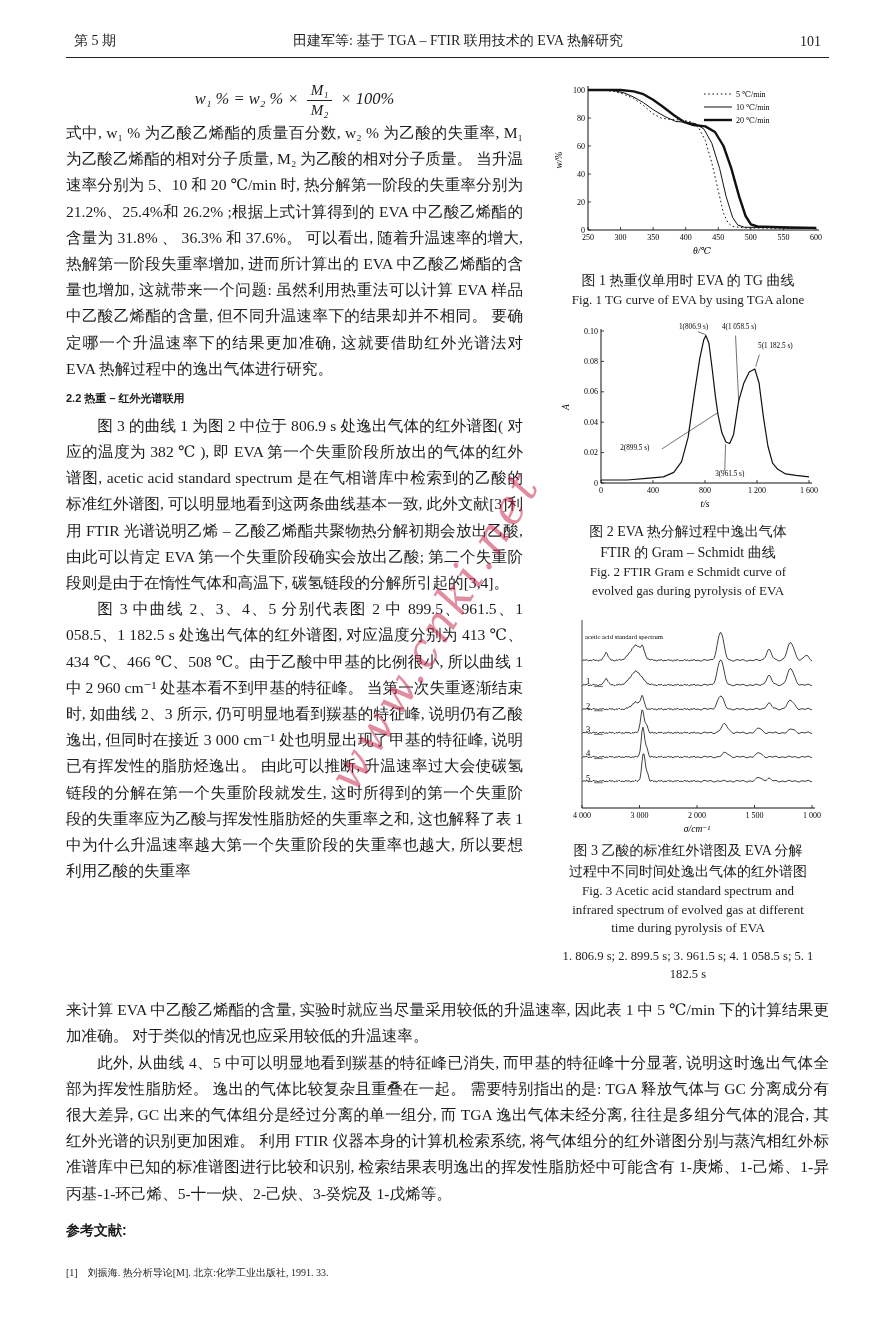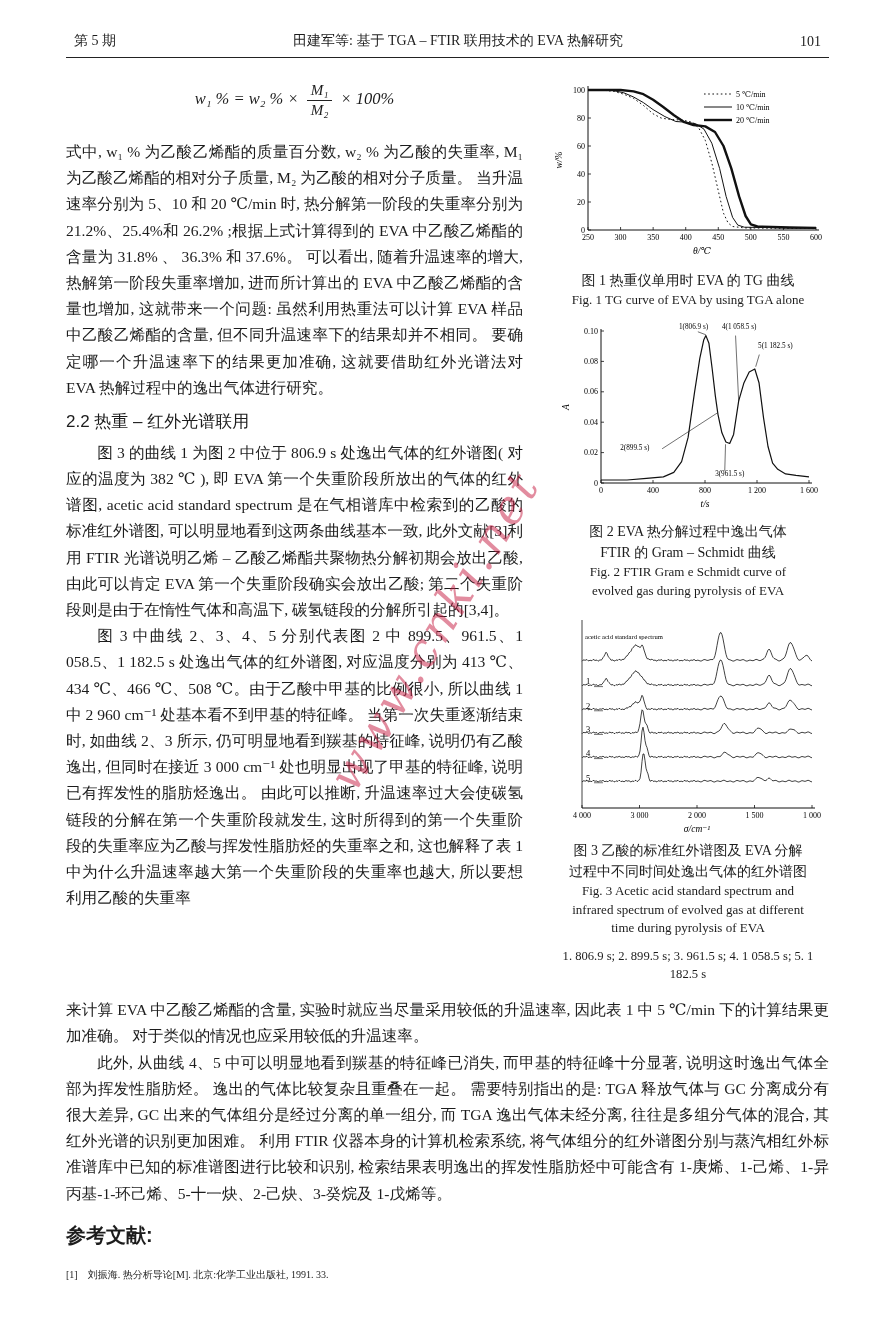--- a/index.html
+++ b/index.html
@@ -9,33 +9,33 @@
   .page{position:absolute;inset:0;padding:26px 64px 0 66px}
   .hdr{display:flex;justify-content:space-between;align-items:flex-end;
        font-size:14px;padding:6px 8px 5px}
   .hdr-rule{border-top:1.4px solid #222;margin-top:2px}
   .columns{display:flex;gap:24px;margin-top:20px}
   .col-left{width:457px}
   .col-right{flex:1;min-width:0}
   p.body{font-size:15.6px;line-height:1.68;text-align:justify}
   .indent{text-indent:2em}
   h2.section{font-family:"Liberation Sans","DejaVu Sans",sans-serif;
-       font-size:17px;font-weight:normal;margin:9px 0 7px}
-  .formula{text-align:center;font-size:16.5px;font-style:italic;margin:4px 0 20px}
+       font-size:11px;font-weight:bold;margin:9px 0 7px}
+  .formula{text-align:center;font-size:16.5px;font-style:italic;margin:4px 0 1px}
   .frac{display:inline-block;vertical-align:middle;text-align:right;margin:0 4px;font-size:15px}
   .frac .num{display:block;border-bottom:1.2px solid #222;padding:0 4px 1px}
   .frac .den{display:block;padding:1px 4px 0}
   figure{margin:0 0 12px;text-align:center}
   figure svg{display:block;margin:0 auto}
   .cap{font-size:14px;line-height:1.5}
   .cap-en{font-size:13px;line-height:1.42}
   .fig-notes{font-size:12.6px;line-height:1.45;margin-top:9px;padding:0 10px}
   .fullwide{margin-top:2px}
   h3.refs{font-family:"Liberation Sans","DejaVu Sans",sans-serif;
-       font-size:20px;font-weight:bold;margin:15px 0 18px}
+       font-size:14px;font-weight:bold;margin:15px 0 25px}
   .ref-item{font-size:10px;line-height:1.55}
   .watermark{position:absolute;left:318px;top:772px;transform:rotate(-59deg);
        transform-origin:0 0;font-size:46px;letter-spacing:4px;font-style:italic;
        color:rgba(197,25,64,0.5);white-space:nowrap;pointer-events:none;z-index:6;
        font-family:"DejaVu Serif",serif}
 </style>
 </head>
 <body>
 
 <div class="page">

